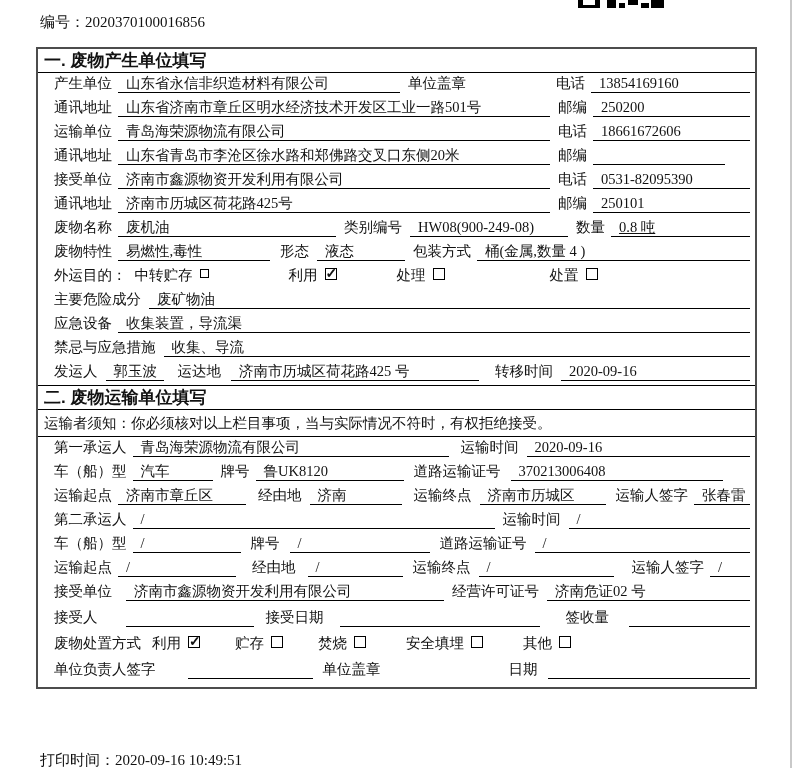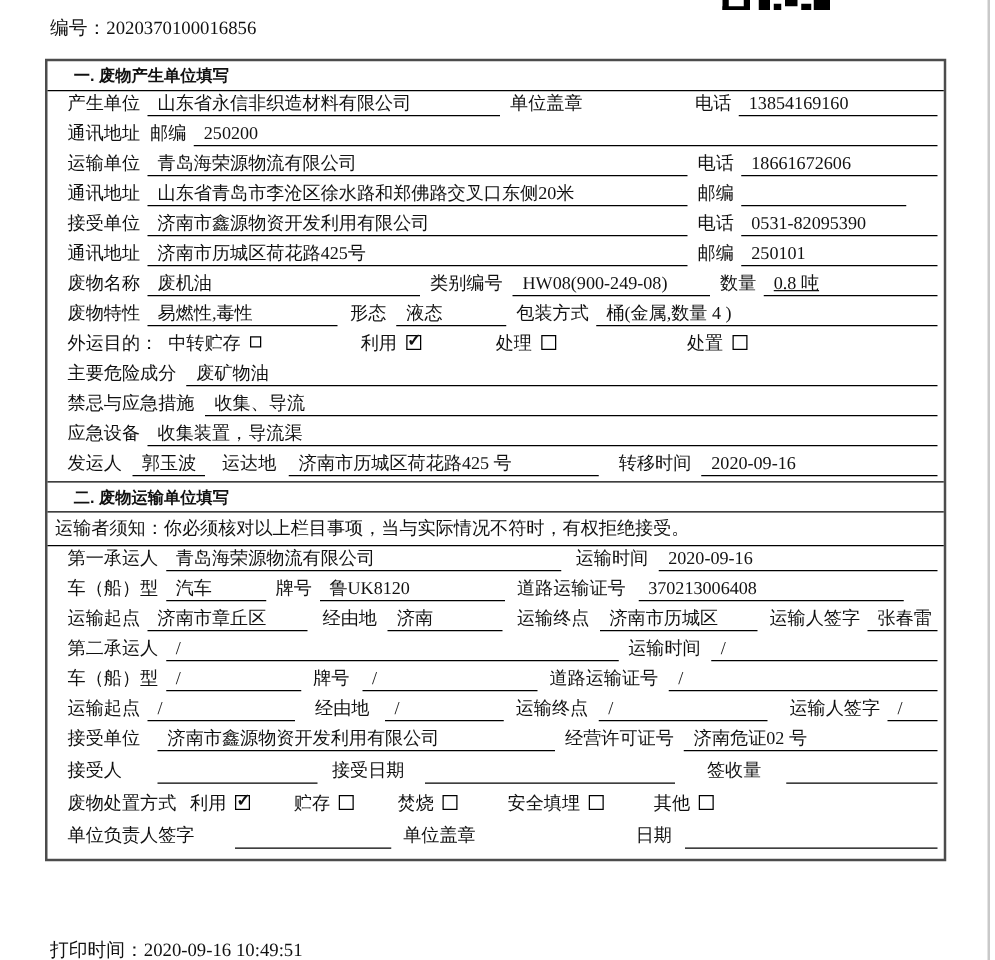--- a/index.html
+++ b/index.html
@@ -7,21 +7,21 @@
         font-family:"Liberation Serif","DejaVu Serif",serif;color:#111;}
   .hdr-serial{position:absolute;left:40px;top:13px;font-size:15px;}
   .hdr-title{position:absolute;left:330px;top:4px;font-size:25px;font-weight:bold;
              font-family:"Liberation Sans","DejaVu Sans",sans-serif;letter-spacing:1px;}
   .page-edge{position:absolute;right:4px;top:0;width:2px;height:768px;background:#c9c9c9;}
   
   .qr{position:absolute;left:578px;top:0;width:86px;height:8px;}
   .qr div{position:absolute;background:#000;}
   
   .form{position:absolute;left:36px;top:47px;width:717px;border:2px solid #4c4c4c;background:#fff;}
-  .sec{height:23px;line-height:23px;font-weight:bold;font-size:13px;padding-left:21px;
+  .sec{height:23px;line-height:23px;font-weight:bold;font-size:17px;padding-left:6px;
        font-family:"Liberation Sans","DejaVu Sans",sans-serif;border-bottom:1px solid #000;}
   .sec.topline{border-top:1px solid #000;}
   .notice{height:26px;line-height:27px;font-size:14.5px;padding-left:6px;border-bottom:1px solid #000;}
   .row{display:flex;align-items:flex-start;height:24px;padding:0 5px 0 16px;font-size:14.5px;}
   .row.h26{height:26px;}
   .row.h28{height:28px;}
   .lb{line-height:20px;white-space:nowrap;}
   .u{line-height:20px;height:20px;border-bottom:1px solid #000;padding-left:8px;
      white-space:nowrap;overflow:hidden;box-sizing:border-box;}
   .grow{flex:1;}
@@ -60,20 +60,21 @@
     <div class="row">
       <span class="lb">产生单位</span>
       <span class="u" style="width:282px;margin-left:6px;">山东省永信非织造材料有限公司</span>
       <span class="lb" style="margin-left:8px;">单位盖章</span>
       <span class="lb" style="margin-left:90px;">电话</span>
       <span class="u grow" style="margin-left:6px;">13854169160</span>
     </div>
 
     <div class="row">
       <span class="lb">通讯地址</span>
+      <span class="u" style="width:432px;margin-left:6px;">山东省济南市章丘区明水经济技术开发区工业一路501号</span>
       <span class="lb" style="margin-left:8px;">邮编</span>
       <span class="u grow" style="margin-left:6px;">250200</span>
     </div>
 
     <div class="row">
       <span class="lb">运输单位</span>
       <span class="u" style="width:432px;margin-left:6px;">青岛海荣源物流有限公司</span>
       <span class="lb" style="margin-left:8px;">电话</span>
       <span class="u grow" style="margin-left:6px;">18661672606</span>
     </div>
@@ -136,27 +137,27 @@
         <span class="cb"></span>
       </span>
     </div>
 
     <div class="row">
       <span class="lb">主要危险成分</span>
       <span class="u grow" style="margin-left:8px;">废矿物油</span>
     </div>
 
     <div class="row">
+      <span class="lb">应急设备</span>
+      <span class="u grow" style="margin-left:6px;">收集装置，导流渠</span>
+    </div>
+
+    <div class="row">
       <span class="lb">禁忌与应急措施</span>
       <span class="u grow" style="margin-left:8px;">收集、导流</span>
-    </div>
-
-    <div class="row">
-      <span class="lb">应急设备</span>
-      <span class="u grow" style="margin-left:6px;">收集装置，导流渠</span>
     </div>
 
     <div class="row">
       <span class="lb">发运人</span>
       <span class="u" style="width:58px;margin-left:8px;">郭玉波</span>
       <span class="lb" style="margin-left:14px;">运达地</span>
       <span class="u" style="width:248px;margin-left:10px;">济南市历城区荷花路425 号</span>
       <span class="lb" style="margin-left:16px;">转移时间</span>
       <span class="u grow" style="margin-left:8px;">2020-09-16</span>
     </div>

